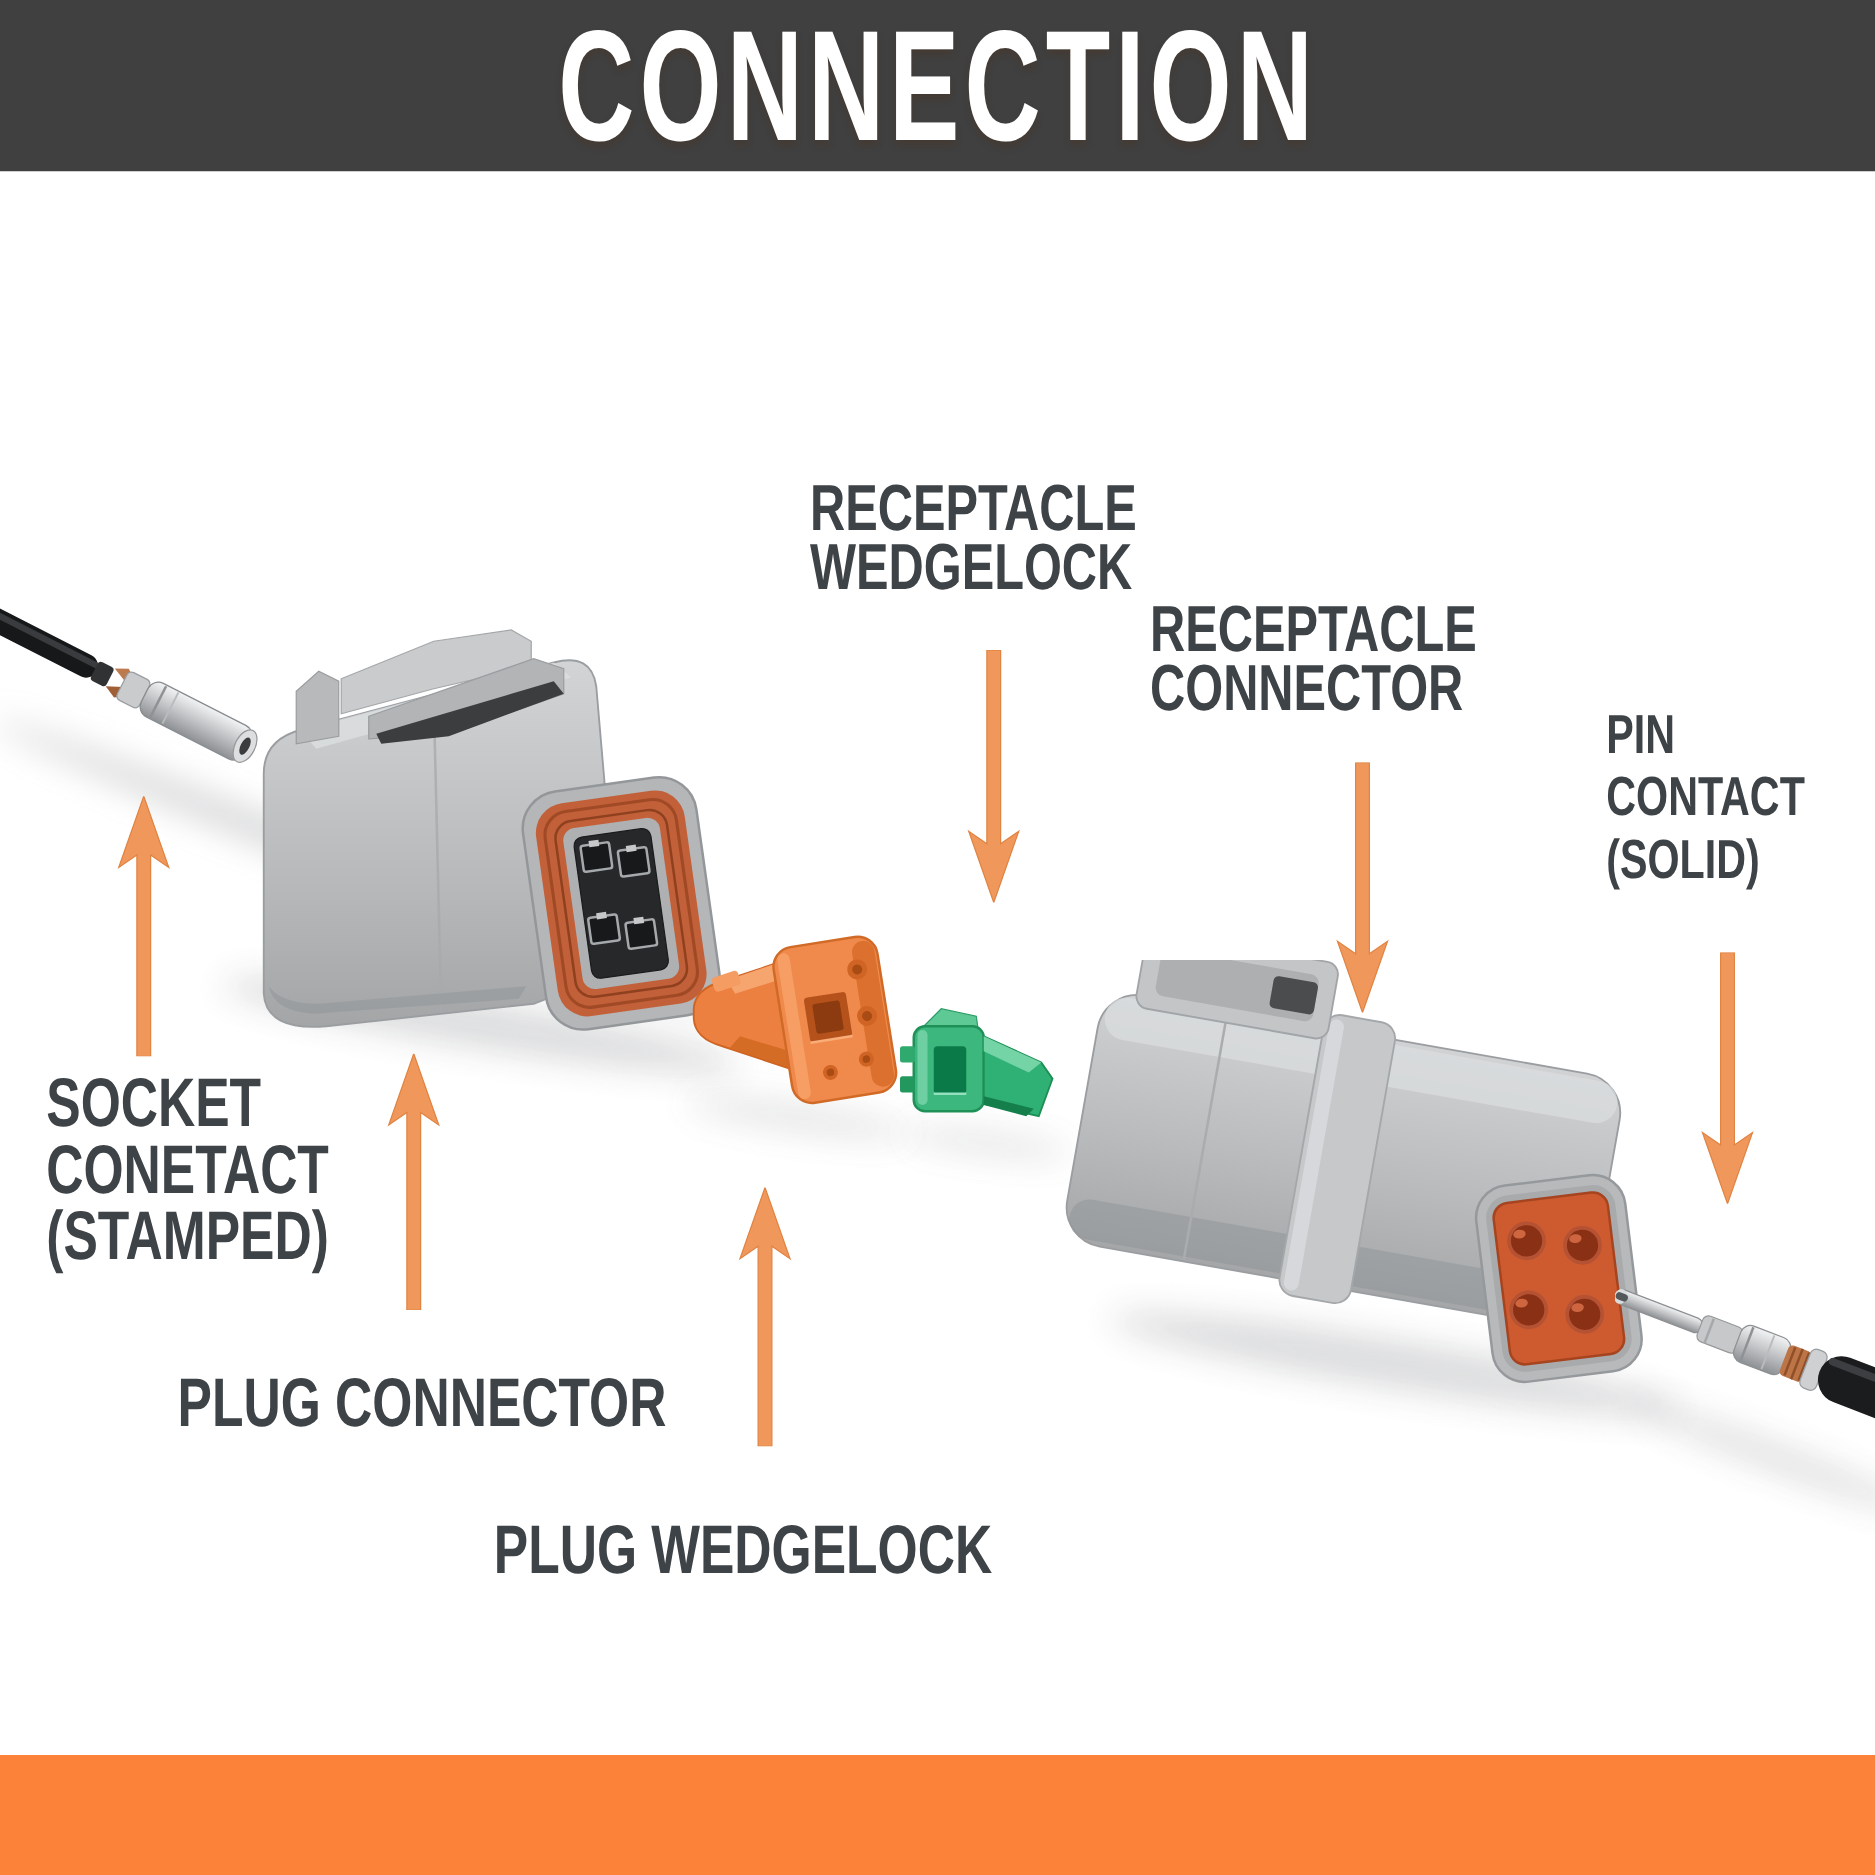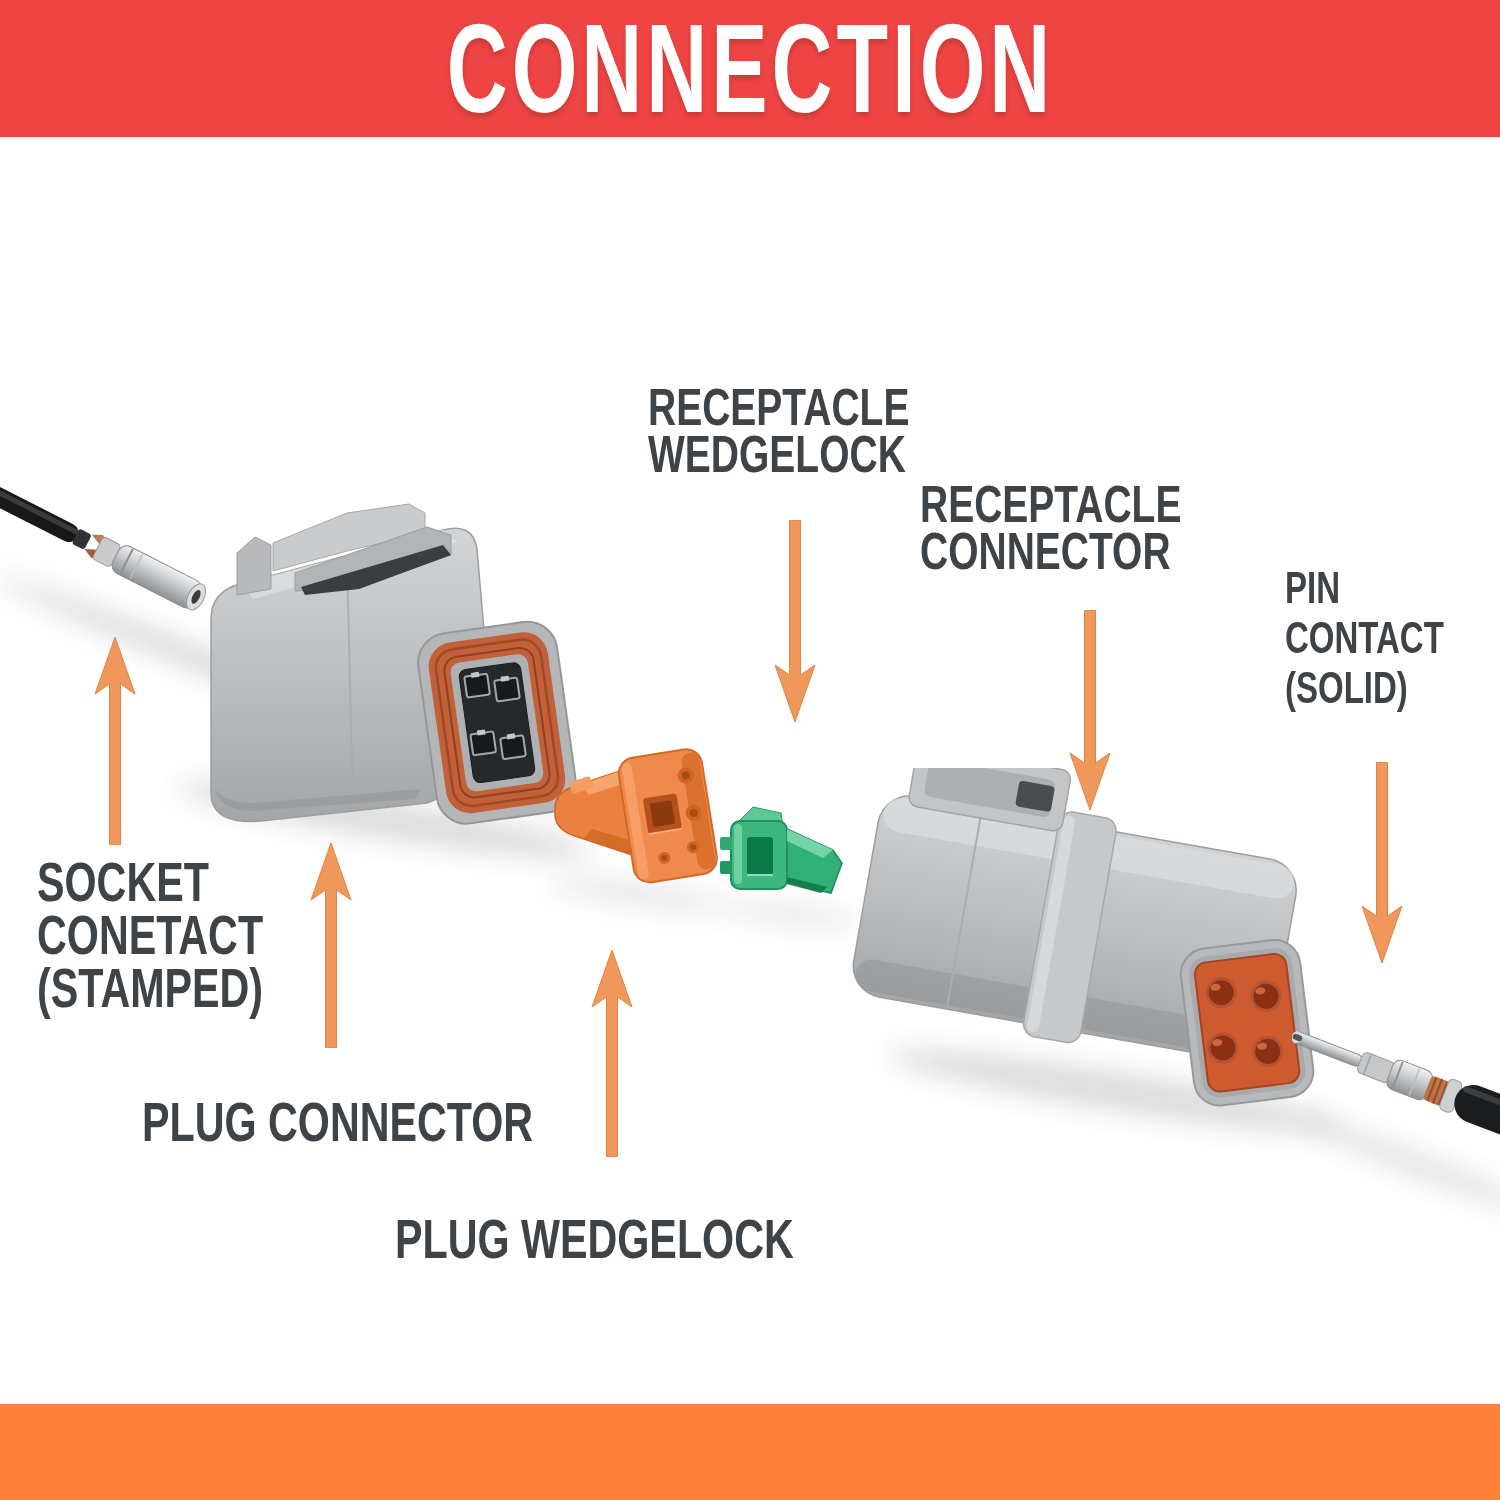--- a/index.html
+++ b/index.html
@@ -1,21 +1,21 @@
 <!DOCTYPE html>
 <html><head>
 <meta charset="utf-8">
 <style>
   html,body{margin:0;padding:0;background:#ffffff;}
   .canvas{
     position:relative;width:1500px;height:1500px;background:#ffffff;
     overflow:hidden;font-family:"Liberation Sans", sans-serif;
   }
   
-  .banner-top{position:absolute;left:0;top:0;width:1500px;height:137px;background:#ef4444;
+  .banner-top{position:absolute;left:0;top:0;width:1500px;height:137px;background:#404040;
     display:flex;align-items:center;justify-content:center;}
   .banner-bottom{position:absolute;left:0;top:1404px;width:1500px;height:96px;background:#fb8238;}
   .title{
     display:inline-block;color:#ffffff;font-weight:bold;font-size:126px;line-height:137px;
     letter-spacing:6px;transform:scaleX(0.67);transform-origin:center center;
     text-shadow:0 4px 7px rgba(80,40,10,0.25);white-space:nowrap;
   }
   
   .lbl{position:absolute;color:#3e4347;font-weight:bold;white-space:nowrap;
     transform:scaleX(0.75);transform-origin:left top;}

